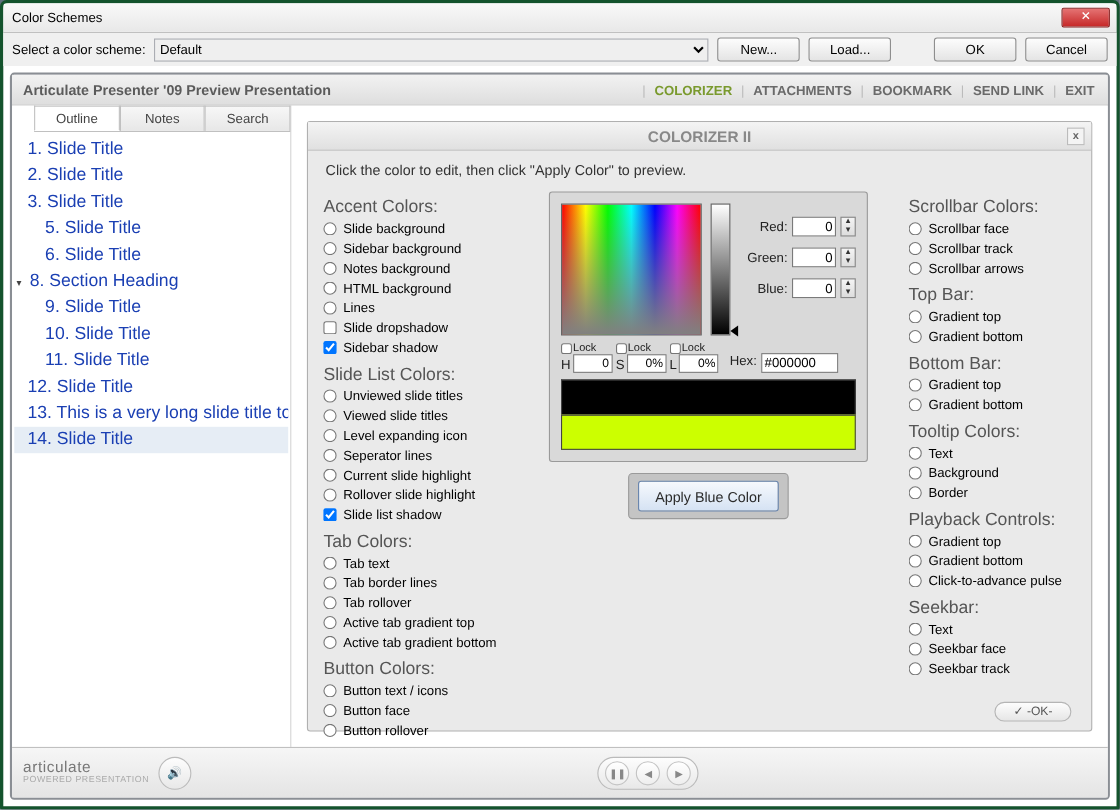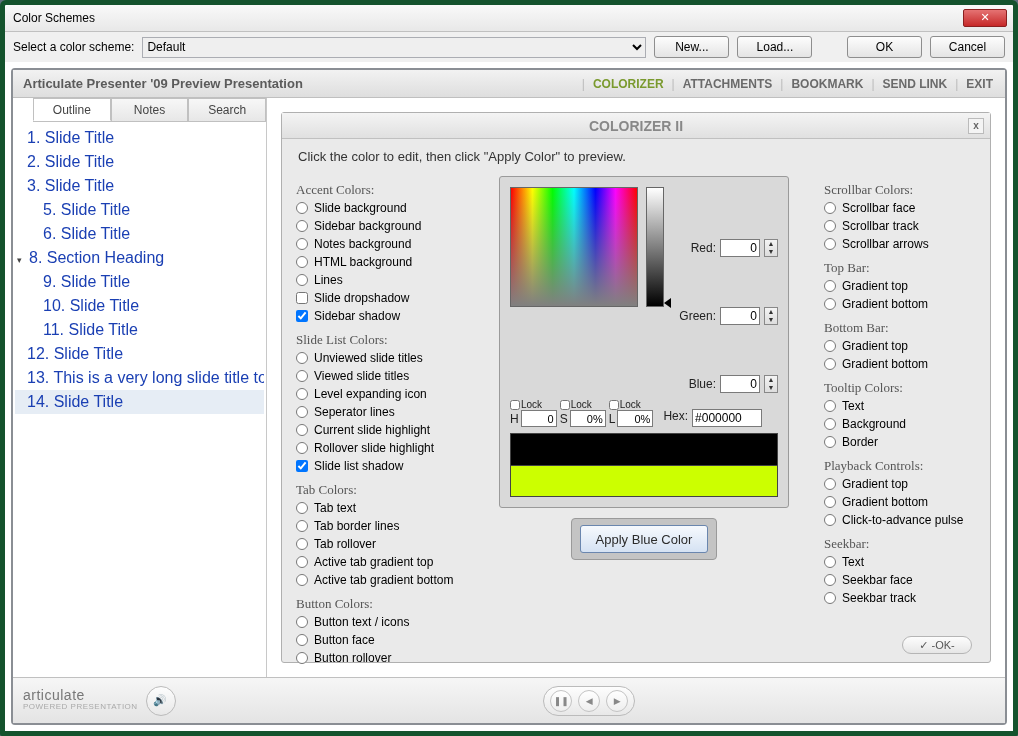--- a/index.html
+++ b/index.html
@@ -1,19 +1,19 @@
 <!DOCTYPE html>
 <html><head>
 <meta charset="utf-8">
 <style>
 * { box-sizing: border-box; margin: 0; padding: 0; font-family: "Segoe UI", Tahoma, sans-serif; }
 body { background: #6a7a8a; width: 1018px; height: 736px; overflow: hidden; position: relative; }
 
 
-.window { position: absolute; left: 0; top: 0; width: 1018px; height: 736px; background: #fff; border: 5px solid #14532d; border-radius: 6px 6px 2px 2px; box-shadow: 0 4px 20px rgba(0,0,0,.4); }
+.window { position: absolute; left: 0; top: 0; width: 1018px; height: 736px; background: #fff; border: 3px solid #14532d; border-radius: 6px 6px 2px 2px; box-shadow: 0 4px 20px rgba(0,0,0,.4); }
 .titlebar { height: 27px; background: linear-gradient(#f9f9f9,#e8e8e8); border-bottom: 1px solid #c0c0c0; display: flex; align-items: center; padding: 0 2px 0 8px; border-radius: 5px 5px 0 0; }
 .titlebar-text { font-size: 12px; color: #000; flex: 1; }
 .close-btn { width: 44px; height: 18px; background: linear-gradient(#e57373,#c62828); border: 1px solid #8a1f1f; border-radius: 2px; color: #fff; font-size: 11px; line-height: 14px; text-align: center; cursor: default; margin-right: 4px; }
 
 .toolbar { height: 30px; background: #f0f0f0; display: flex; align-items: center; padding: 0 8px; gap: 8px; font-size: 12px; }
 .toolbar label { color: #000; }
 .toolbar select { flex: 0 0 504px; font-size: 12px; height: 21px; border: 1px solid #abadb3; }
 .toolbar .pushbtn { width: 75px; height: 22px; font-size: 12px; background: linear-gradient(#fdfdfd,#e4e4e4); border: 1px solid #8e8e8e; border-radius: 3px; cursor: default; }
 .toolbar .spacer { flex: 1; }
 
@@ -44,35 +44,35 @@
 
 .colorizer { position: absolute; left: 14px; top: 14px; right: 14px; bottom: 14px; background: #eaeaea; border: 1px solid #b0b0b0; border-radius: 3px; }
 .colorizer-title { height: 26px; background: linear-gradient(#f4f4f4,#e0e0e0); border-bottom: 1px solid #c0c0c0; display: flex; align-items: center; justify-content: center; font-size: 14px; font-weight: bold; color: #888; position: relative; }
 .colorizer-title .close-x { position: absolute; right: 6px; top: 5px; width: 16px; height: 16px; border: 1px solid #bbb; background: #f4f4f4; font-size: 10px; line-height: 14px; text-align: center; color: #666; cursor: default; }
 .colorizer-hint { font-size: 13px; color: #333; padding: 10px 16px 6px; }
 .colorizer-body { display: flex; padding: 6px 14px 10px; gap: 14px; font-size: 12px; color: #222; }
 
 .col { display: flex; flex-direction: column; gap: 2px; }
 .col.left { width: 168px; }
 .col.right { width: 152px; }
-.group-label { font-size: 13px; color: #555; margin-top: 6px; margin-bottom: 0; font-family: Liberation Serif, serif; }
+.group-label { font-size: 16px; color: #555; margin-top: 6px; margin-bottom: 0; }
 .radio-row, .check-row { display: flex; align-items: center; gap: 4px; font-size: 12px; color: #000; line-height: 16px; }
 .radio-row input, .check-row input { margin: 0 2px 0 0; width: 12px; height: 12px; }
 
 .picker-wrap { flex: 1; display: flex; flex-direction: column; align-items: center; gap: 10px; }
 .picker-box { background: #d9d9d9; border: 1px solid #9a9a9a; border-radius: 3px; padding: 10px; display: flex; flex-direction: column; gap: 6px; }
 .picker-top { display: flex; gap: 8px; align-items: flex-start; }
 .spectrum { width: 128px; height: 120px; background:
   linear-gradient(to bottom, rgba(128,128,128,0) 0%, rgba(128,128,128,1) 100%),
   linear-gradient(to right, #ff0000 0%, #ffff00 17%, #00ff00 33%, #00ffff 50%, #0000ff 67%, #ff00ff 83%, #ff0000 100%);
   border: 1px solid #666; }
 .lumbar { width: 18px; height: 120px; background: linear-gradient(#fff,#000); border: 1px solid #666; position: relative; }
 .lumbar::after { content: ""; position: absolute; right: -8px; bottom: -2px; width: 0; height: 0; border-top: 5px solid transparent; border-bottom: 5px solid transparent; border-right: 7px solid #000; }
 .rgb-inputs { display: flex; flex-direction: column; gap: 10px; padding-top: 12px; }
-.num-row { display: flex; align-items: center; gap: 4px; justify-content: center; margin-top: 40px; }
+.num-row { display: flex; align-items: center; gap: 4px; justify-content: center; }
 .num-row label { width: 44px; text-align: right; font-size: 12px; }
 .num-row input { width: 40px; height: 18px; font-size: 12px; border: 1px solid #7a7a7a; padding: 0 2px; text-align: right; }
 .num-row .spin { width: 14px; height: 18px; border: 1px solid #888; background: linear-gradient(#f4f4f4,#ddd); font-size: 7px; display: flex; flex-direction: column; }
 .num-row .spin div { flex: 1; text-align: center; line-height: 8px; color: #333; }
 
 .hsl-row { display: flex; gap: 3px; align-items: end; }
 .hsl-cell { display: flex; flex-direction: column; align-items: flex-start; font-size: 10px; }
 .hsl-cell .lock { display: flex; align-items: center; gap: 1px; font-size: 10px; }
 .hsl-cell .lock input { width: 10px; height: 10px; }
 .hsl-cell .hv { display: flex; align-items: center; }

